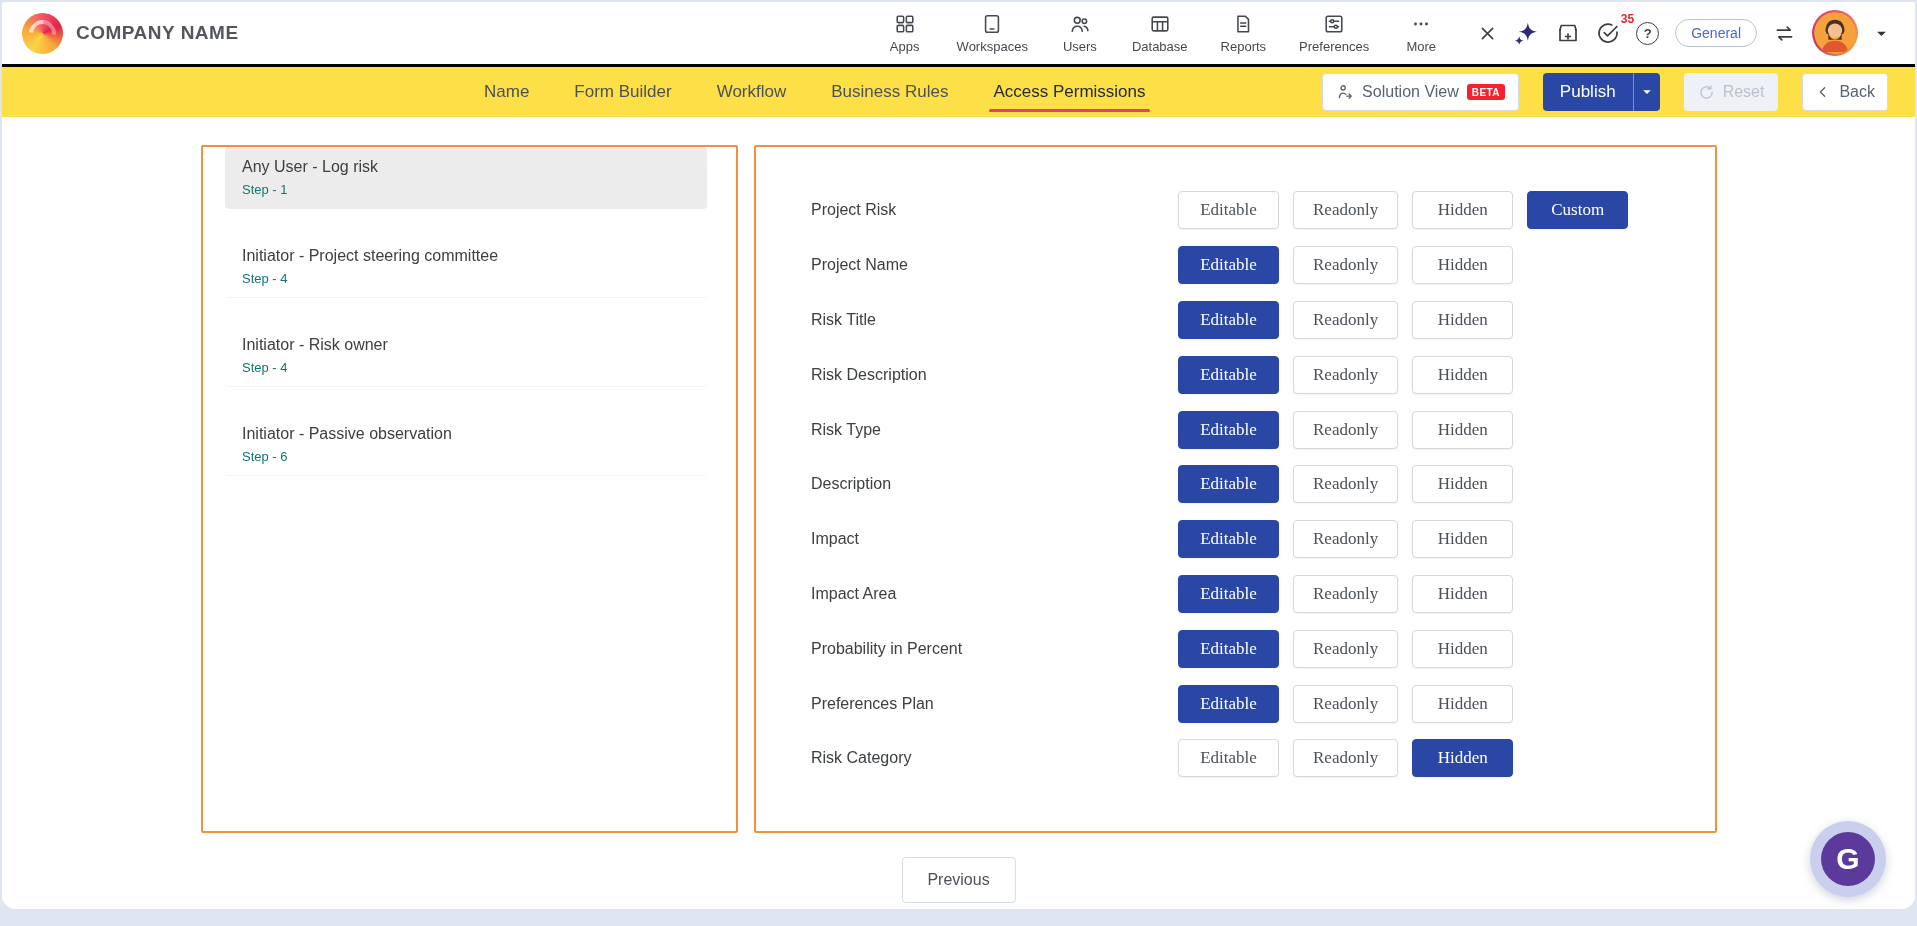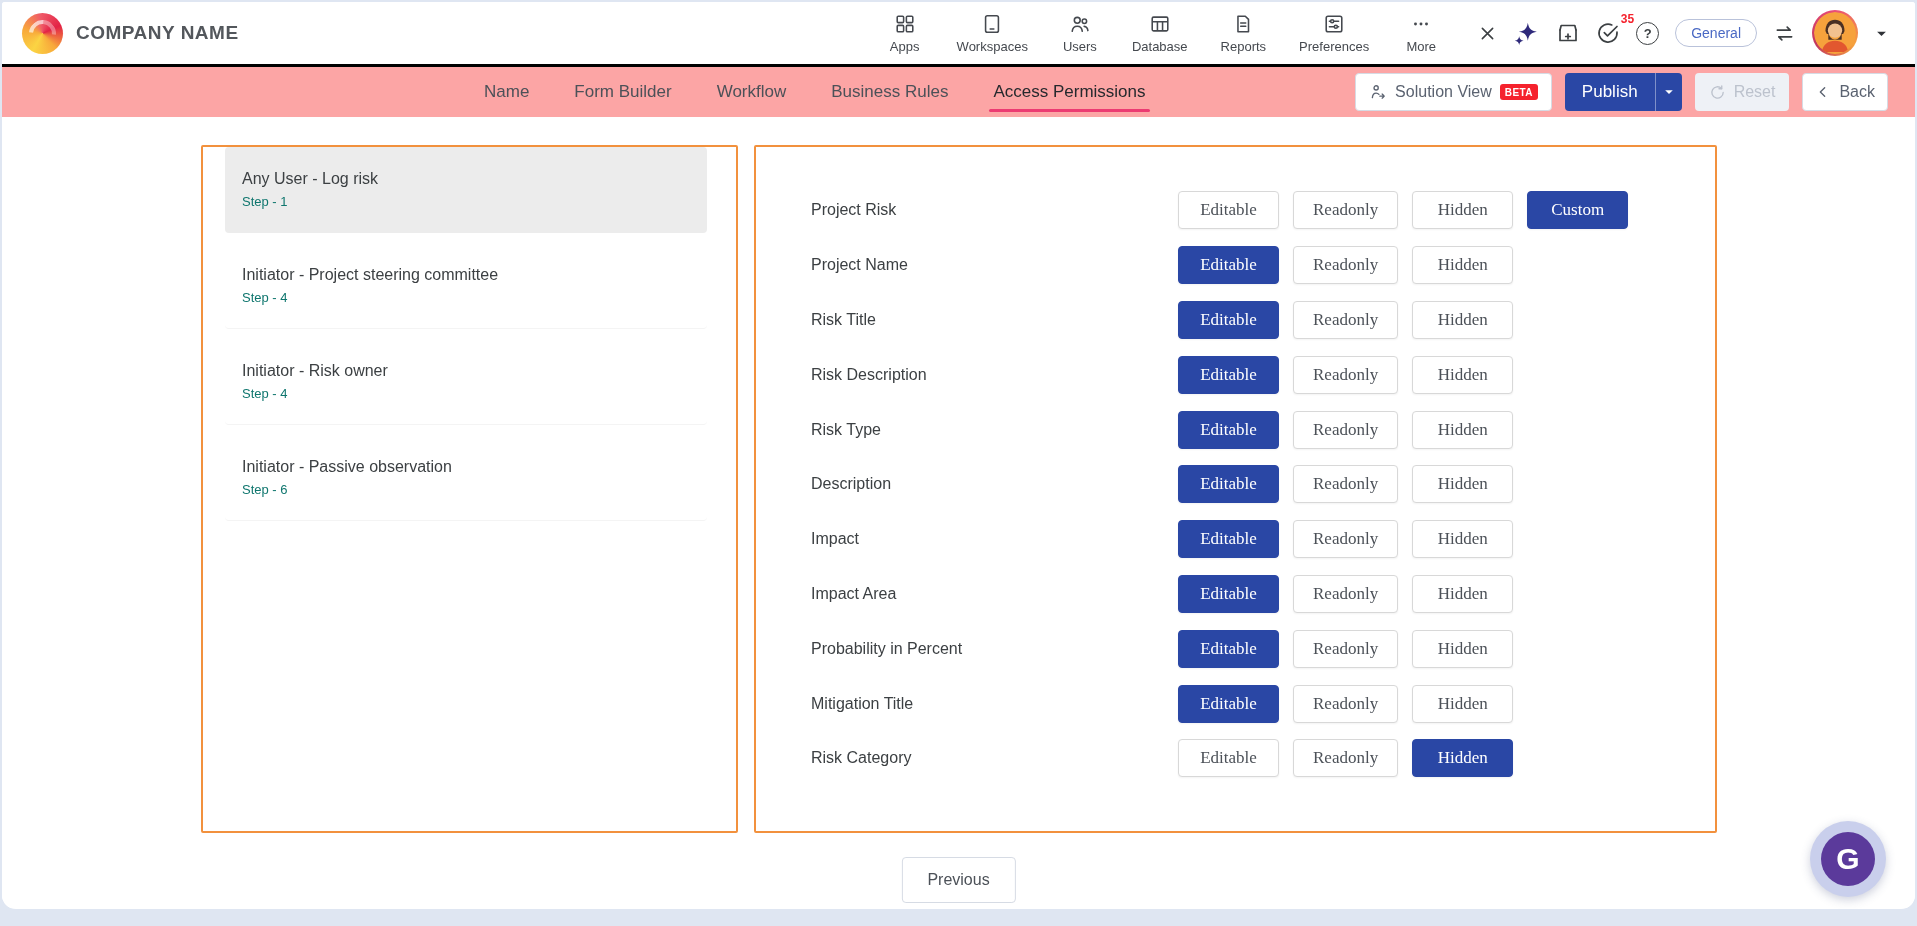--- a/index.html
+++ b/index.html
@@ -23,41 +23,41 @@
   .hicon{color:#3c4043;display:inline-flex;align-items:center;cursor:pointer}
   .notif{position:relative}
   .badge{position:absolute;top:-9px;right:-14px;color:var(--badge-red,#f5222d);font-size:12px;font-weight:700}
   .help{width:23px;height:23px;border:1.7px solid #3c4043;border-radius:50%;display:flex;align-items:center;justify-content:center;font-size:13px;font-weight:700}
   .env-pill{border:1px solid #b9c2da;color:#4a69c4;font-size:14px;padding:5px 15px;border-radius:15px;cursor:pointer;white-space:nowrap}
   .avatar-ring{padding:2px;border-radius:50%;background:conic-gradient(#e94d79,#f6a23c,#c2375f,#e94d79);display:inline-flex;cursor:pointer}
   .avatar{width:42px;height:42px;border-radius:50%;overflow:hidden;display:block}
   .caret{color:#2f3237;display:inline-flex;cursor:pointer}
 
   
-  .tabbar{height:50px;display:flex;align-items:center;position:relative;padding-right:27px;background:#fca5a5}
+  .tabbar{height:50px;display:flex;align-items:center;position:relative;padding-right:27px;background:#fde047}
   .tabs{position:absolute;left:480px;top:0;height:100%;display:flex;gap:41px;align-items:stretch}
   .tab{font-size:17px;color:#4c5158;display:flex;align-items:center;position:relative;cursor:pointer;padding:0 2px;white-space:nowrap}
   .tab.active{color:#26292d}
   .tab.active::after{content:"";position:absolute;left:-2px;right:-2px;bottom:5px;height:3px;border-radius:2px;background:var(--accent-pink,#ec3b72)}
-  .tab-actions{margin-left:auto;display:flex;align-items:center;gap:13px}
+  .tab-actions{margin-left:auto;display:flex;align-items:center;gap:24px}
   .btn{height:38px;border-radius:4px;display:inline-flex;align-items:center;gap:8px;font-size:16px;cursor:pointer;border:none;background:none;font-family:inherit;white-space:nowrap}
   .btn.outline{border:1px solid #d6dbe4;background:#fff;color:#5a6270;padding:0 13px}
   .beta{background:var(--badge-red,#f5222d);color:#fff;font-size:10px;font-weight:700;padding:2.5px 5px;border-radius:3px;letter-spacing:.4px}
   .btn-publish{display:inline-flex;height:38px;border-radius:4px;overflow:hidden;background:var(--primary-blue,#2a47a5)}
   .publish-main{border:none;background:transparent;color:#fff;font-size:17px;padding:0 17px;cursor:pointer;font-family:inherit}
   .publish-caret{border:none;background:transparent;border-left:1px solid rgba(255,255,255,.4);width:27px;display:flex;align-items:center;justify-content:center;cursor:pointer}
   .btn.reset{background:#eef1f6;color:#bcc2cd;padding:0 14px;cursor:default}
   .btn.back{padding:0 12px}
 
   
   .content{position:relative;height:791px;background:#fff}
   .left-panel{position:absolute;left:199px;top:28px;width:537px;height:688px;border:2px solid var(--panel-orange,#f2913d);border-radius:2px;background:#fff}
   .right-panel{position:absolute;left:752px;top:28px;width:963px;height:688px;border:2px solid var(--panel-orange,#f2913d);border-radius:2px;background:#fff}
   .panel-title{margin:22px 29px 16px 22px;font-size:16px;color:#3c4043}
-  .step-item{margin:0 29px 10px 22px;padding:23px 17px;border-radius:4px;cursor:pointer;border-bottom:1px solid #f4f4f4}
+  .step-item{margin:0 29px 27px 22px;padding:11px 17px;border-radius:4px;cursor:pointer;border-bottom:1px solid #f4f4f4}
   .step-item.selected{background:#ececec;border-bottom-color:transparent}
   .step-name{font-size:16px;color:#3c4043;margin-bottom:6px}
   .step-sub{font-size:13px;color:#0f766e}
   .perm-rows{padding-top:36px}
   .perm-row{height:54.8px;position:relative}
   .perm-field{position:absolute;left:55px;top:50%;transform:translateY(-50%);font-size:16px;color:#3c4043;white-space:nowrap}
   .perm-buttons{position:absolute;left:422px;top:50%;transform:translateY(-50%);display:flex;gap:14px}
   .perm-btn{height:38px;min-width:101px;padding:0 19px;display:inline-flex;align-items:center;justify-content:center;font-size:17px;color:#4c5158;background:#fff;border:1px solid #d8d8d8;border-radius:4px;cursor:pointer;font-family:Liberation Serif, serif;box-shadow:0 1px 2px rgba(0,0,0,.05)}
   .perm-btn.selected{background:var(--primary-blue,#2a47a5);border-color:var(--primary-blue,#2a47a5);color:#fff}
   .btn-previous{position:absolute;left:50%;transform:translateX(-50%);top:740px;height:46px;padding:0 25px;font-size:16px;color:#4c5158;background:#fff;border:1px solid #d6dbe4;border-radius:4px;cursor:pointer;font-family:inherit}
@@ -345,21 +345,21 @@
           </div>
           <div class="perm-row">
             <div class="perm-field">Probability in Percent</div>
             <div class="perm-buttons">
               <button class="perm-btn selected">Editable</button>
               <button class="perm-btn">Readonly</button>
               <button class="perm-btn">Hidden</button>
             </div>
           </div>
           <div class="perm-row">
-            <div class="perm-field">Mitigation Title</div>
+            <div class="perm-field">Preferences Plan</div>
             <div class="perm-buttons">
               <button class="perm-btn selected">Editable</button>
               <button class="perm-btn">Readonly</button>
               <button class="perm-btn">Hidden</button>
             </div>
           </div>
           <div class="perm-row">
             <div class="perm-field">Risk Category</div>
             <div class="perm-buttons">
               <button class="perm-btn">Editable</button>

